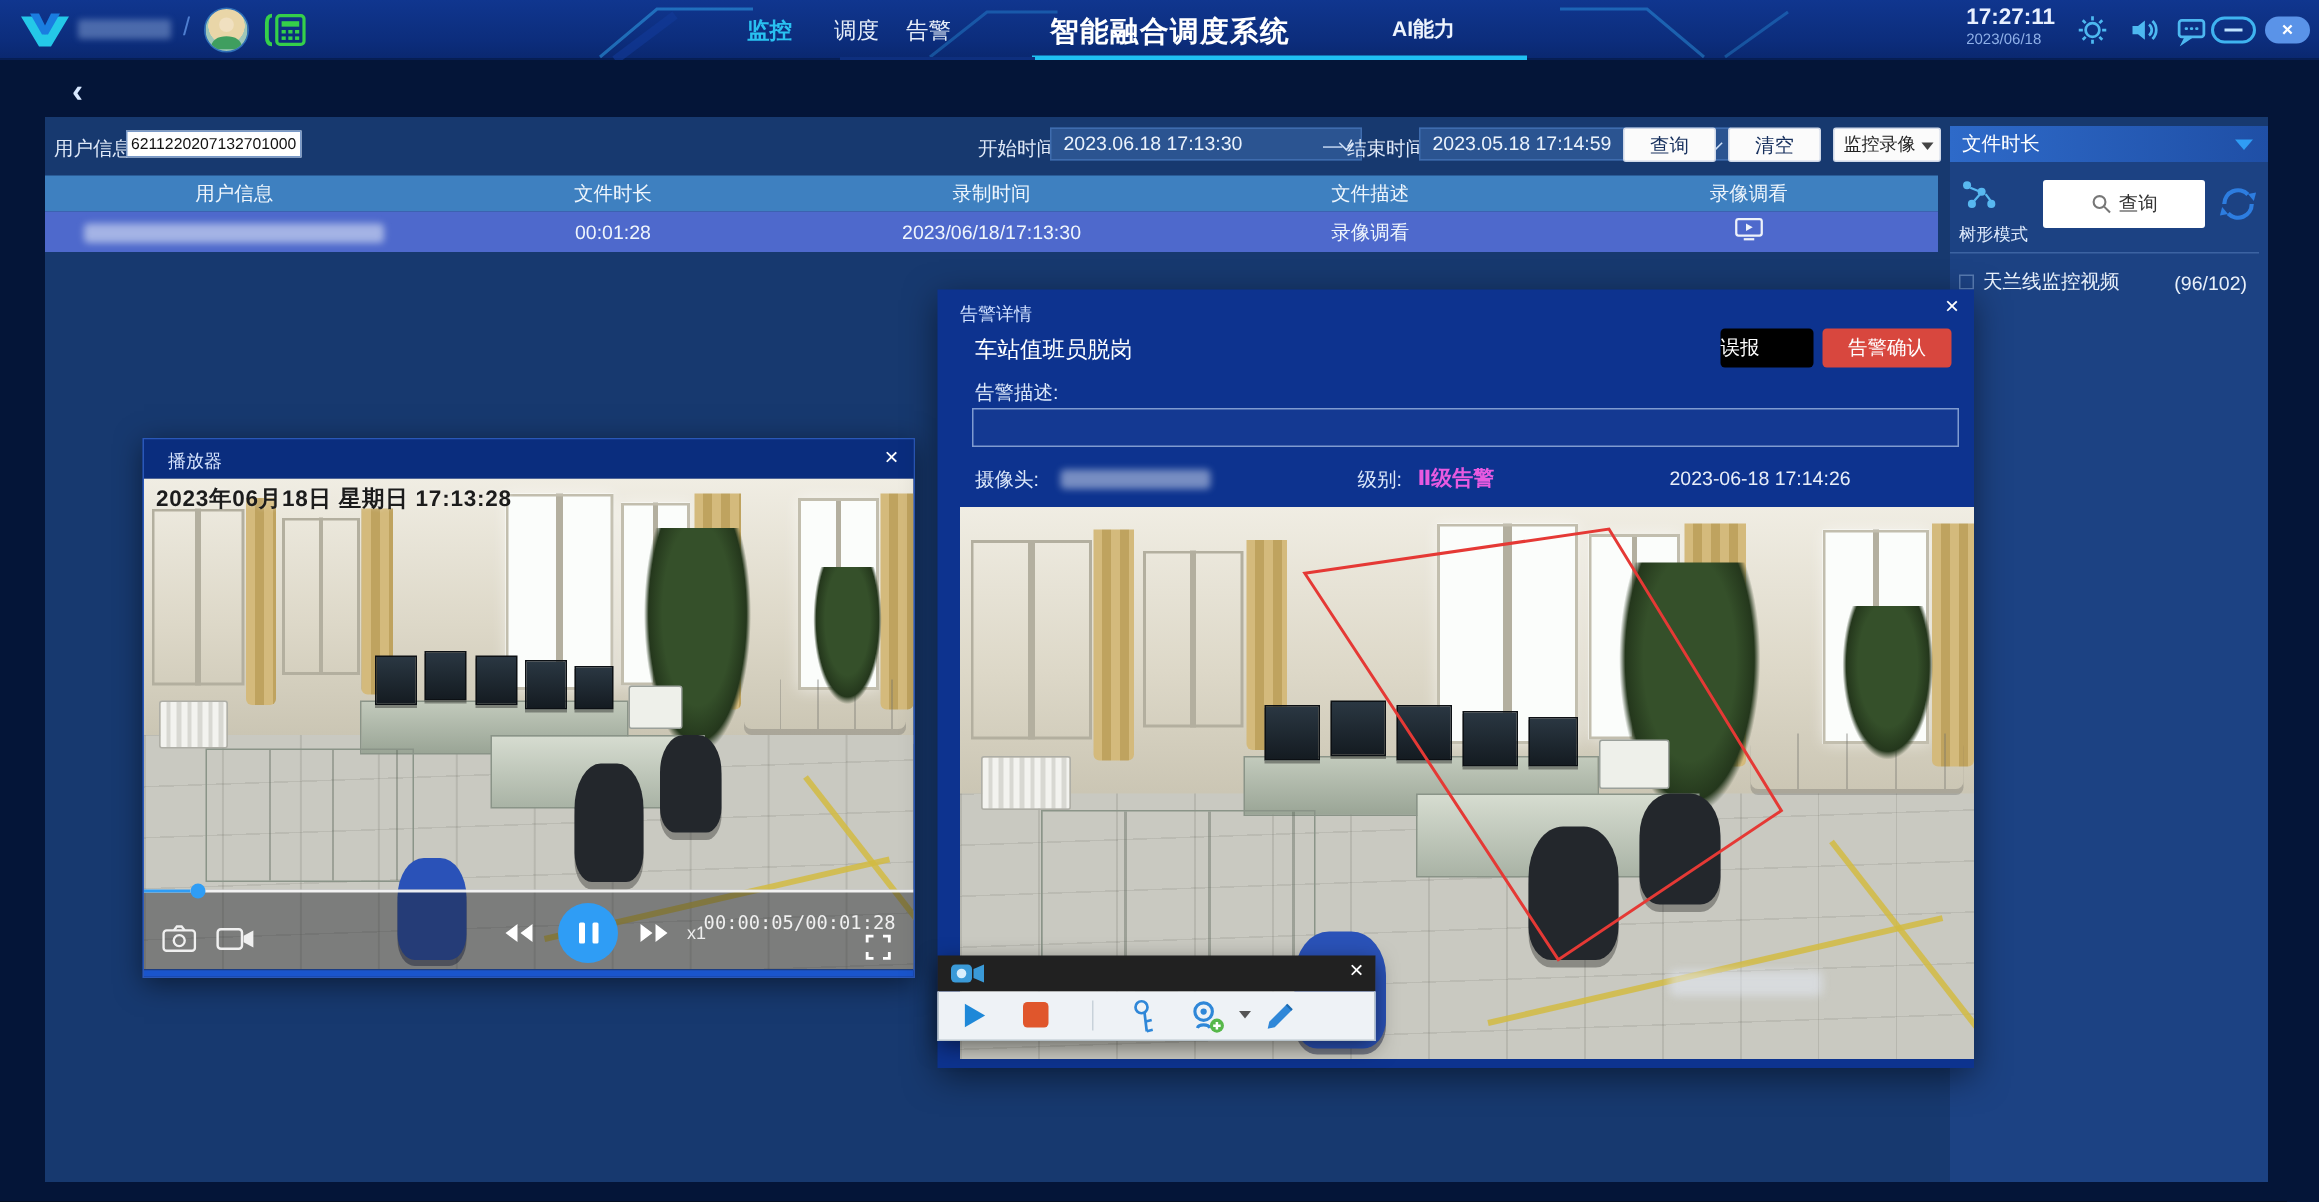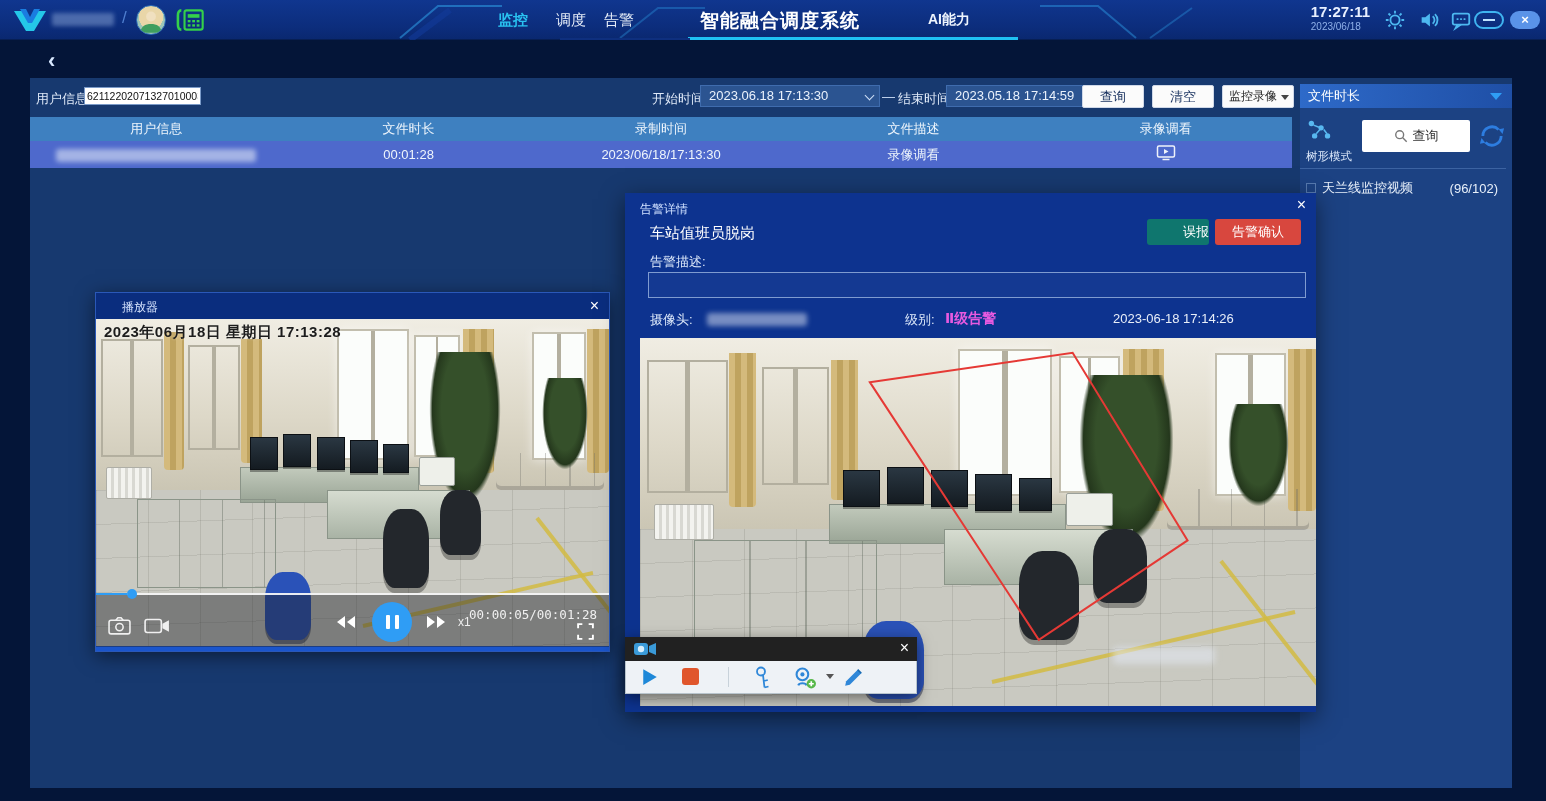--- a/index.html
+++ b/index.html
@@ -32,21 +32,21 @@
   .win-min i{display:block;width:12px;height:2px;background:#bfe4ff;margin:6px auto 0}
   .win-close{right:6px;background:#5a93e8;color:#fff;text-align:center;font-size:13px;line-height:17px;font-weight:bold}
 
   .back-arrow{position:absolute;left:48px;top:50px;font-size:22px;font-weight:bold;color:#d8e8ff;cursor:pointer;line-height:1}
 
   
   .panel{position:absolute;left:30px;top:78px;width:1482px;height:710px;background:#17396f}
   .lbl{position:absolute;color:#dfe9f8;font-size:13px}
   .userinfo-input{position:absolute;left:84px;top:87px;width:117px;height:18px;border:1px solid #7a9ac8;
                   background:#fff;color:#111;font-size:10.5px;padding:0 2px;font-family:"Liberation Sans",sans-serif}
-  .dt-field{position:absolute;top:85px;width:180px;height:22px;background:#2b5491;border:1px solid #3f6cae;
+  .dt-field{position:absolute;top:85px;width:208px;height:22px;background:#2b5491;border:1px solid #3f6cae;
             color:#eaf2fc;font-size:13px;line-height:20px;padding:0 18px 0 8px;cursor:pointer}
   .dt-caret{position:absolute;right:6px;top:6px;width:7px;height:7px;border-right:1.5px solid #cfe0f8;
             border-bottom:1.5px solid #cfe0f8;transform:rotate(45deg)}
   .range-dash{position:absolute;left:882px;top:89px;color:#cfe0f8}
   .btn-white{position:absolute;top:85px;height:23px;background:#fbfbfb;border:1px solid #cfd8e8;border-radius:2px;
              color:#17305e;font-size:13px;text-align:center;line-height:21px;cursor:pointer}
   .sel-white{position:absolute;left:1222px;top:85px;width:72px;height:23px;background:#fbfbfb;border:1px solid #cfd8e8;
              border-radius:2px;color:#222;font-size:12px;line-height:21px;padding:0 14px 0 6px;cursor:pointer}
   .sel-caret{position:absolute;right:4px;top:9px;width:0;height:0;border-left:4px solid transparent;
              border-right:4px solid transparent;border-top:5px solid #444}
@@ -74,43 +74,43 @@
   .tree-lbl{flex:1;font-size:13px;color:#e8f0fa;white-space:nowrap}
   .tree-count{font-size:13px;color:#e8f0fa}
 
   
   .pop-close{position:absolute;right:10px;top:4px;font-size:16px;color:#fff;cursor:pointer;line-height:1}
 
   
   .player{position:absolute;left:95px;top:292px;width:515px;height:360px;border:1px solid #2a58b8;
           box-shadow:0 4px 18px rgba(0,0,0,.5);background:#0a2d7e}
   .player-titlebar{position:absolute;left:0;top:0;width:100%;height:26px;background:#0a2d7e}
-  .player-title{position:absolute;left:26px;top:6px;font-size:12px;color:#d8e6ff}
+  .player-title{position:absolute;left:16px;top:6px;font-size:12px;color:#d8e6ff}
   .player-video{position:absolute;left:0;top:26px;width:513px;height:328px;overflow:hidden}
   .player-bottom{position:absolute;left:0;bottom:0;width:100%;height:5px;background:#1a55cc}
   .osd{position:absolute;left:8px;top:4px;font-weight:bold;color:#1c1c1c;font-size:15px;
        text-shadow:0 0 3px rgba(255,255,255,.45);letter-spacing:.5px;z-index:6}
   .ctrl-bar{position:absolute;left:0;bottom:0;width:100%;height:54px;background:rgba(30,34,40,.45);z-index:5}
   .prog-track{position:absolute;left:0;top:0;width:100%;height:2px;background:rgba(255,255,255,.9)}
   .prog-fill{position:absolute;left:0;top:0;width:6%;height:2px;background:#2f9df5}
   .prog-knob{position:absolute;left:6%;top:-4px;width:10px;height:10px;border-radius:50%;background:#2f9df5}
   .pause-btn{position:absolute;left:276px;bottom:5px;width:40px;height:40px;border-radius:50%;background:#2f9df5;
              display:flex;align-items:center;justify-content:center;gap:5px;cursor:pointer}
   .pause-btn i{display:block;width:4px;height:14px;background:#fff;border-radius:1px}
   .ctrl-ic{position:absolute;cursor:pointer}
   .speed{position:absolute;left:362px;bottom:18px;color:#eee;font-size:12px}
   .ptime{position:absolute;right:12px;top:14px;color:#f0f0f0;font-size:12.5px;font-family:"DejaVu Sans Mono",monospace}
 
   
   .alarm{position:absolute;left:625px;top:193px;width:691px;height:519px;background:#0d338f;
          box-shadow:0 6px 22px rgba(0,0,0,.5)}
   .alarm-title{position:absolute;left:15px;top:8px;font-size:12px;color:#cfe0ff}
   .alarm-event{position:absolute;left:25px;top:31px;font-size:15px;color:#fff}
-  .btn-mis{position:absolute;left:522px;top:26px;width:62px;height:26px;background:#0f766e;border-radius:3px;
-           color:#fff;font-size:13px;text-align:right;line-height:26px;cursor:pointer}
+  .btn-mis{position:absolute;left:522px;top:26px;width:62px;height:26px;background:#000000;border-radius:3px;
+           color:#fff;font-size:13px;text-align:left;line-height:26px;cursor:pointer}
   .btn-conf{position:absolute;left:590px;top:26px;width:86px;height:26px;background:#d8473e;border-radius:3px;
             color:#fff;font-size:13px;text-align:center;line-height:26px;cursor:pointer}
   .alarm-desc-lbl{position:absolute;left:25px;top:60px;font-size:13px;color:#dce8fa}
   .alarm-desc-input{position:absolute;left:23px;top:79px;width:658px;height:26px;border:1px solid #7f9bd0;
                     background:rgba(255,255,255,.03);color:#fff;font-size:13px;padding:0 6px}
   .alarm-meta{position:absolute;left:0;top:118px;width:100%;height:20px}
   .cam-lbl{position:absolute;left:25px;top:0;font-size:13px;color:#dce8fa}
   .cam-blur{position:absolute;left:82px;top:2px;width:100px;height:13px;background:rgba(225,232,245,.5);
             filter:blur(2.5px);border-radius:3px}
   .lvl-lbl{position:absolute;left:280px;top:0;font-size:13px;color:#dce8fa}

